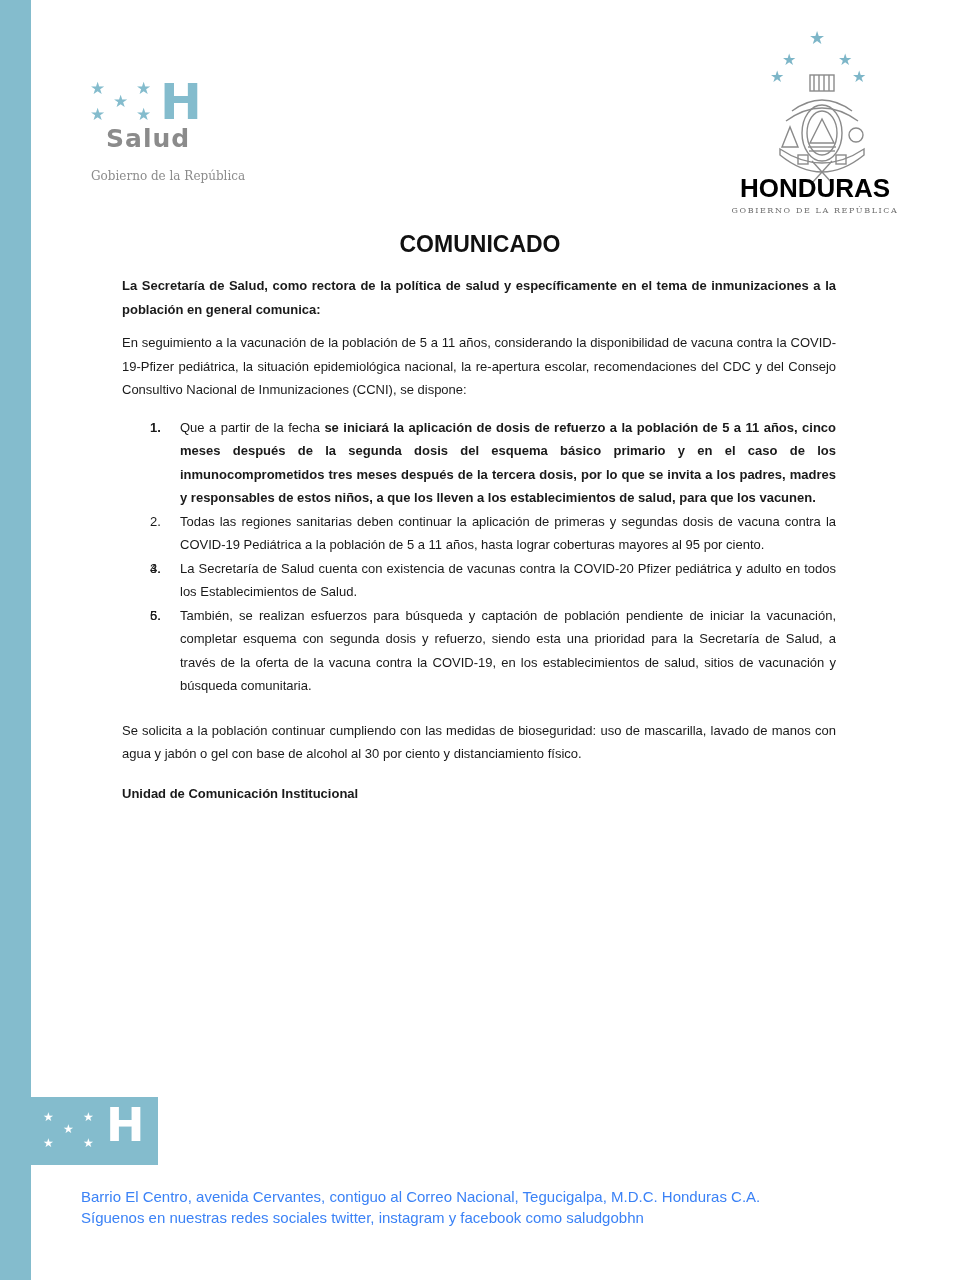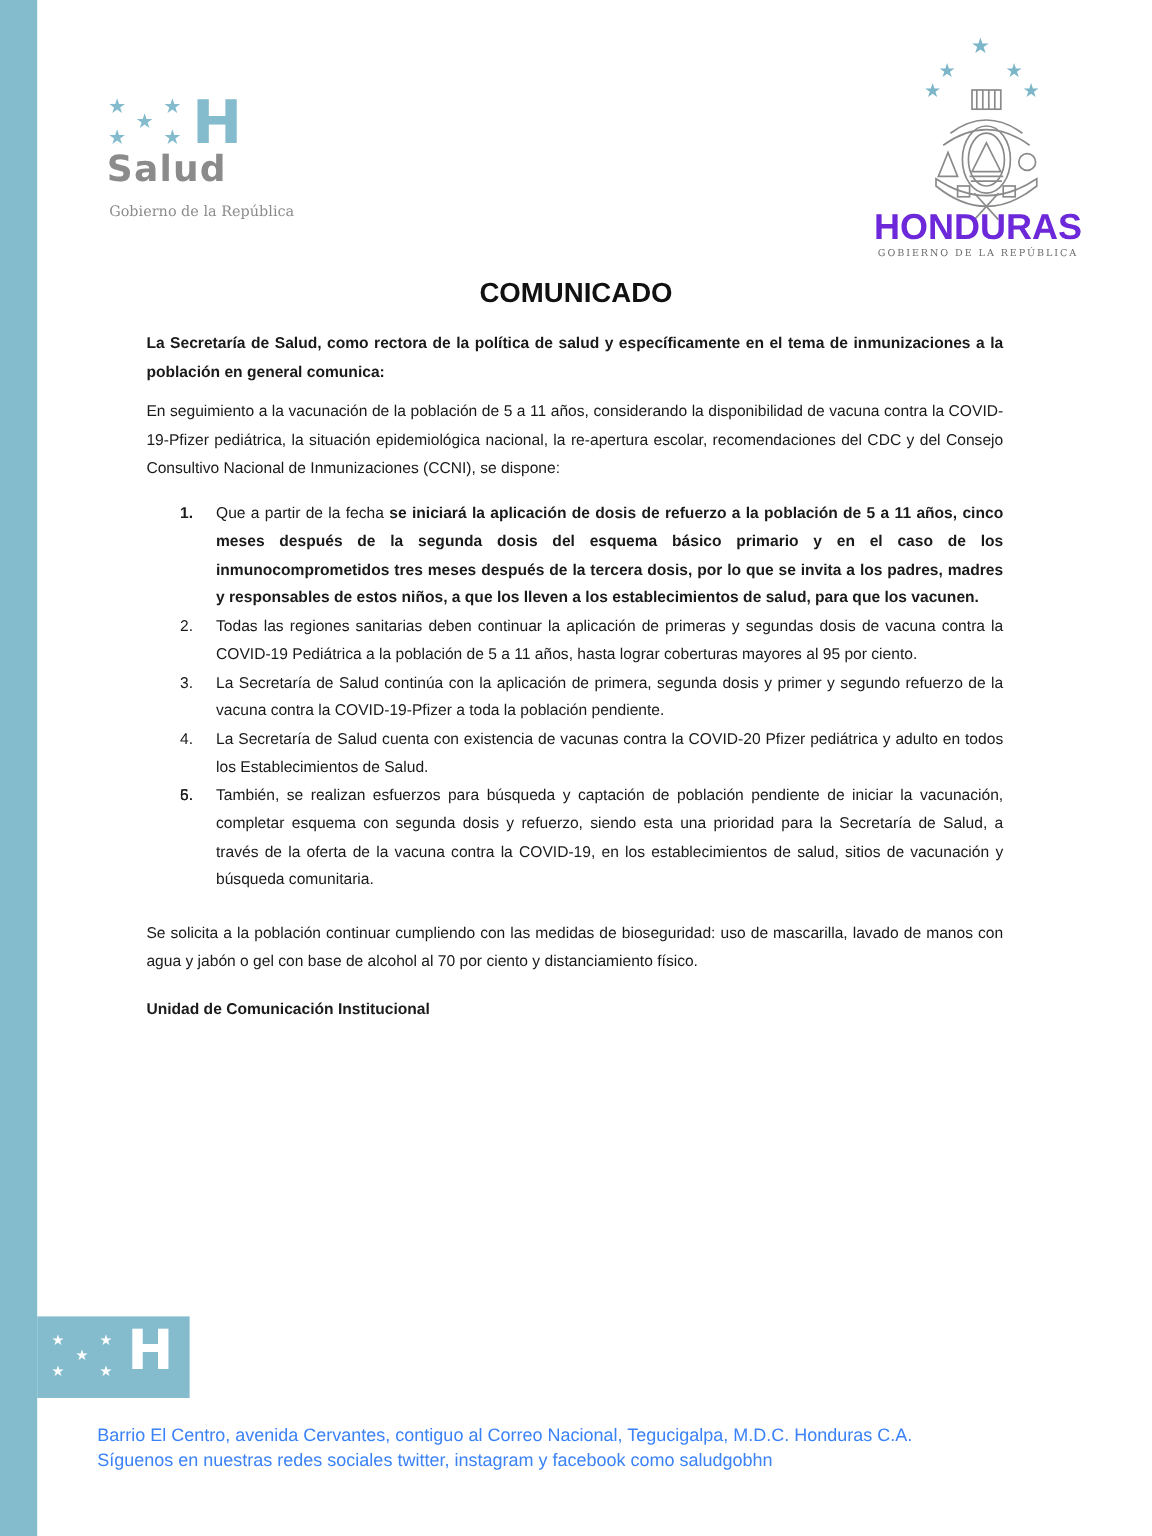--- a/index.html
+++ b/index.html
@@ -4,27 +4,27 @@
   <style>
     html, body { margin: 0; padding: 0; }
     body { width: 960px; height: 1280px; position: relative; background: #ffffff; overflow: hidden;
            font-family: "Liberation Sans", sans-serif; color: #1a1a1a; }
     .side-bar { position: absolute; left: 0; top: 0; width: 31px; height: 1280px; background: #84bccd; }
     
     .salud-logo { position: absolute; left: 88px; top: 80px; width: 160px; height: 110px; }
     .stars-grid { position: absolute; left: 0; top: 0; width: 60px; height: 42px; }
     .star { position: absolute; color: #84bccd; font-size: 17px; line-height: 1; }
     .h-big { position: absolute; left: 72px; top: -3px; font-size: 50px; font-weight: bold; color: #84bccd; line-height: 1; font-family: "DejaVu Sans", sans-serif; }
-    .salud-word { position: absolute; left: 1px; top: 44px; font-size: 30px; font-weight: bold; color: #8b8b8b; font-family: "DejaVu Sans", sans-serif; letter-spacing: 1px; }
+    .salud-word { position: absolute; left: 18px; top: 44px; font-size: 25px; font-weight: bold; color: #8b8b8b; font-family: "DejaVu Sans", sans-serif; letter-spacing: 1px; }
     .gob-word { position: absolute; left: 3px; top: 89px; font-size: 12px; color: #8b8b8b; font-family: "DejaVu Serif", serif; white-space: nowrap; }
     
     .honduras-logo { position: absolute; left: 740px; top: 25px; width: 180px; height: 195px; }
     .arc-star { position: absolute; color: #7db6c8; font-size: 16px; line-height: 1; }
     .coat-svg { position: absolute; left: 32px; top: 30px; width: 100px; height: 135px; }
-    .honduras-word { position: absolute; left: -20px; top: 148px; width: 190px; text-align: center; font-size: 30px; font-weight: bold; color: #6d28d9; letter-spacing: 0px; white-space: nowrap; }
+    .honduras-word { position: absolute; left: -20px; top: 148px; width: 190px; text-align: center; font-size: 26px; font-weight: bold; color: #000000; letter-spacing: 0px; white-space: nowrap; }
     .honduras-sub { position: absolute; left: -20px; top: 181px; width: 190px; text-align: center; font-size: 8px; color: #6d6d6d; letter-spacing: 1.6px; font-family: "DejaVu Serif", serif; white-space: nowrap; }
     
     .title { position: absolute; left: 0; width: 960px; top: 231px; text-align: center; font-weight: bold; font-size: 23px; color: #111; }
     .content { position: absolute; left: 122px; width: 714px; top: 274px; font-size: 13px; line-height: 23.5px; text-align: justify; }
     .content p { margin: 0; }
     .intro { font-weight: bold; margin-bottom: 10px !important; }
     .para1 { margin-bottom: 14px !important; }
     ol { margin: 0 0 21px 0; padding: 0; list-style: none; }
     ol li { position: relative; padding-left: 58px; }
     ol li .num { position: absolute; left: 28px; top: 0; }
@@ -98,36 +98,35 @@
     <li>
       <span class="num b">1.</span>
       <span>Que a partir de la fecha </span><span class="b">se iniciará la aplicación de dosis de refuerzo a la población de 5 a 11 años, cinco meses después de la segunda dosis del esquema básico primario y en el caso de los inmunocomprometidos tres meses después de la tercera dosis, por lo que se invita a los padres, madres y responsables de estos niños, a que los lleven a los establecimientos de salud, para que los vacunen.</span>
     </li>
     <li>
       <span class="num">2.</span>
       <span>Todas las regiones sanitarias deben continuar la aplicación de primeras y segundas dosis de vacuna contra la COVID-19 Pediátrica a la población de 5 a 11 años, hasta lograr coberturas mayores al 95 por ciento.</span>
     </li>
     <li>
       <span class="num">3.</span>
-      <span>La Secretaría de Salud continúa con la aplicación de primera, segunda dosis y primer y segundo refuerzo de la vacuna contra la COVID-19-Pfizer a toda la población pendiente.</span>
     </li>
     <li>
       <span class="num">4.</span>
       <span>La Secretaría de Salud cuenta con existencia de vacunas contra la COVID-20 Pfizer pediátrica y adulto en todos los Establecimientos de Salud.</span>
     </li>
     <li>
       <span class="num">5.</span>
     </li>
     <li>
       <span class="num">6.</span>
       <span>También, se realizan esfuerzos para búsqueda y captación de población pendiente de iniciar la vacunación, completar esquema con segunda dosis y refuerzo, siendo esta una prioridad para la Secretaría de Salud, a través de la oferta de la vacuna contra la COVID-19, en los establecimientos de salud, sitios de vacunación y búsqueda comunitaria.</span>
     </li>
   </ol>
 
-  <p class="closing">Se solicita a la población continuar cumpliendo con las medidas de bioseguridad: uso de mascarilla, lavado de manos con agua y jabón o gel con base de alcohol al 70 por ciento y distanciamiento físico.</p>
+  <p class="closing">Se solicita a la población continuar cumpliendo con las medidas de bioseguridad: uso de mascarilla, lavado de manos con agua y jabón o gel con base de alcohol al 30 por ciento y distanciamiento físico.</p>
   <p class="sign">Unidad de Comunicación Institucional</p>
 </div>
 
 <div class="footer-logo">
   <span class="wstar" style="left:12px;top:14px;">★</span>
   <span class="wstar" style="left:52px;top:14px;">★</span>
   <span class="wstar" style="left:32px;top:26px;">★</span>
   <span class="wstar" style="left:12px;top:40px;">★</span>
   <span class="wstar" style="left:52px;top:40px;">★</span>
   <span class="h-small">H</span>

